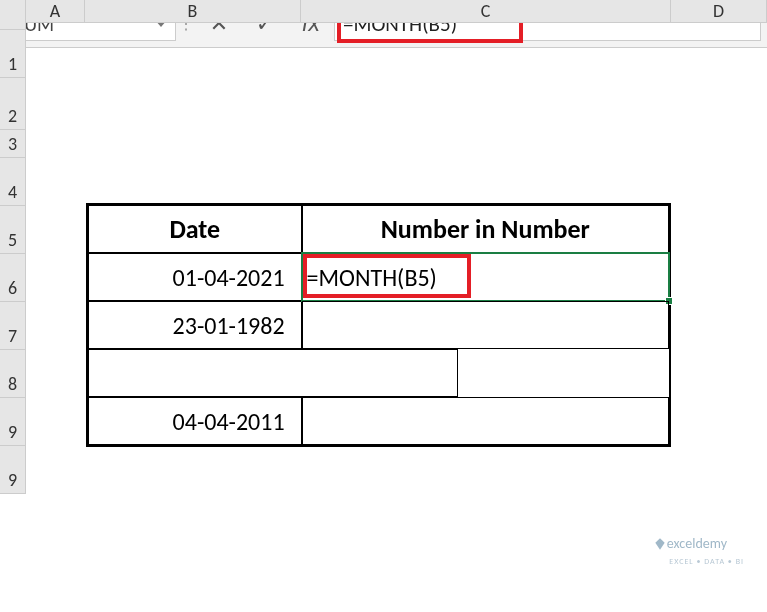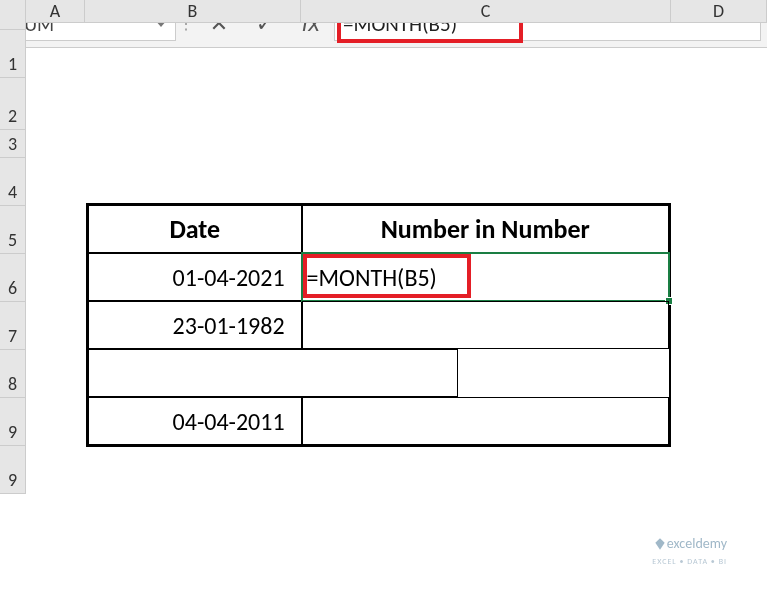--- a/index.html
+++ b/index.html
@@ -195,21 +195,21 @@
   display: flex;
   align-items: center;
   gap: 0;
 }
 .watermark .wm-icon {
   width: 14px; height: 14px;
   display: inline-block;
 }
 .wm-sub {
   position: absolute;
-  right: 40px;
+  right: 23px;
   bottom: 46px;
   font-size: 8px;
   color: #b8c8d4;
   letter-spacing: 1px;
   text-align: center;
 }
 
 .left-col { position: absolute; left:0; top:30px; }
 .top-row { position: absolute; left:26px; top:0; display:flex; }
 .corner-abs { position:absolute; left:0; top:0; }

